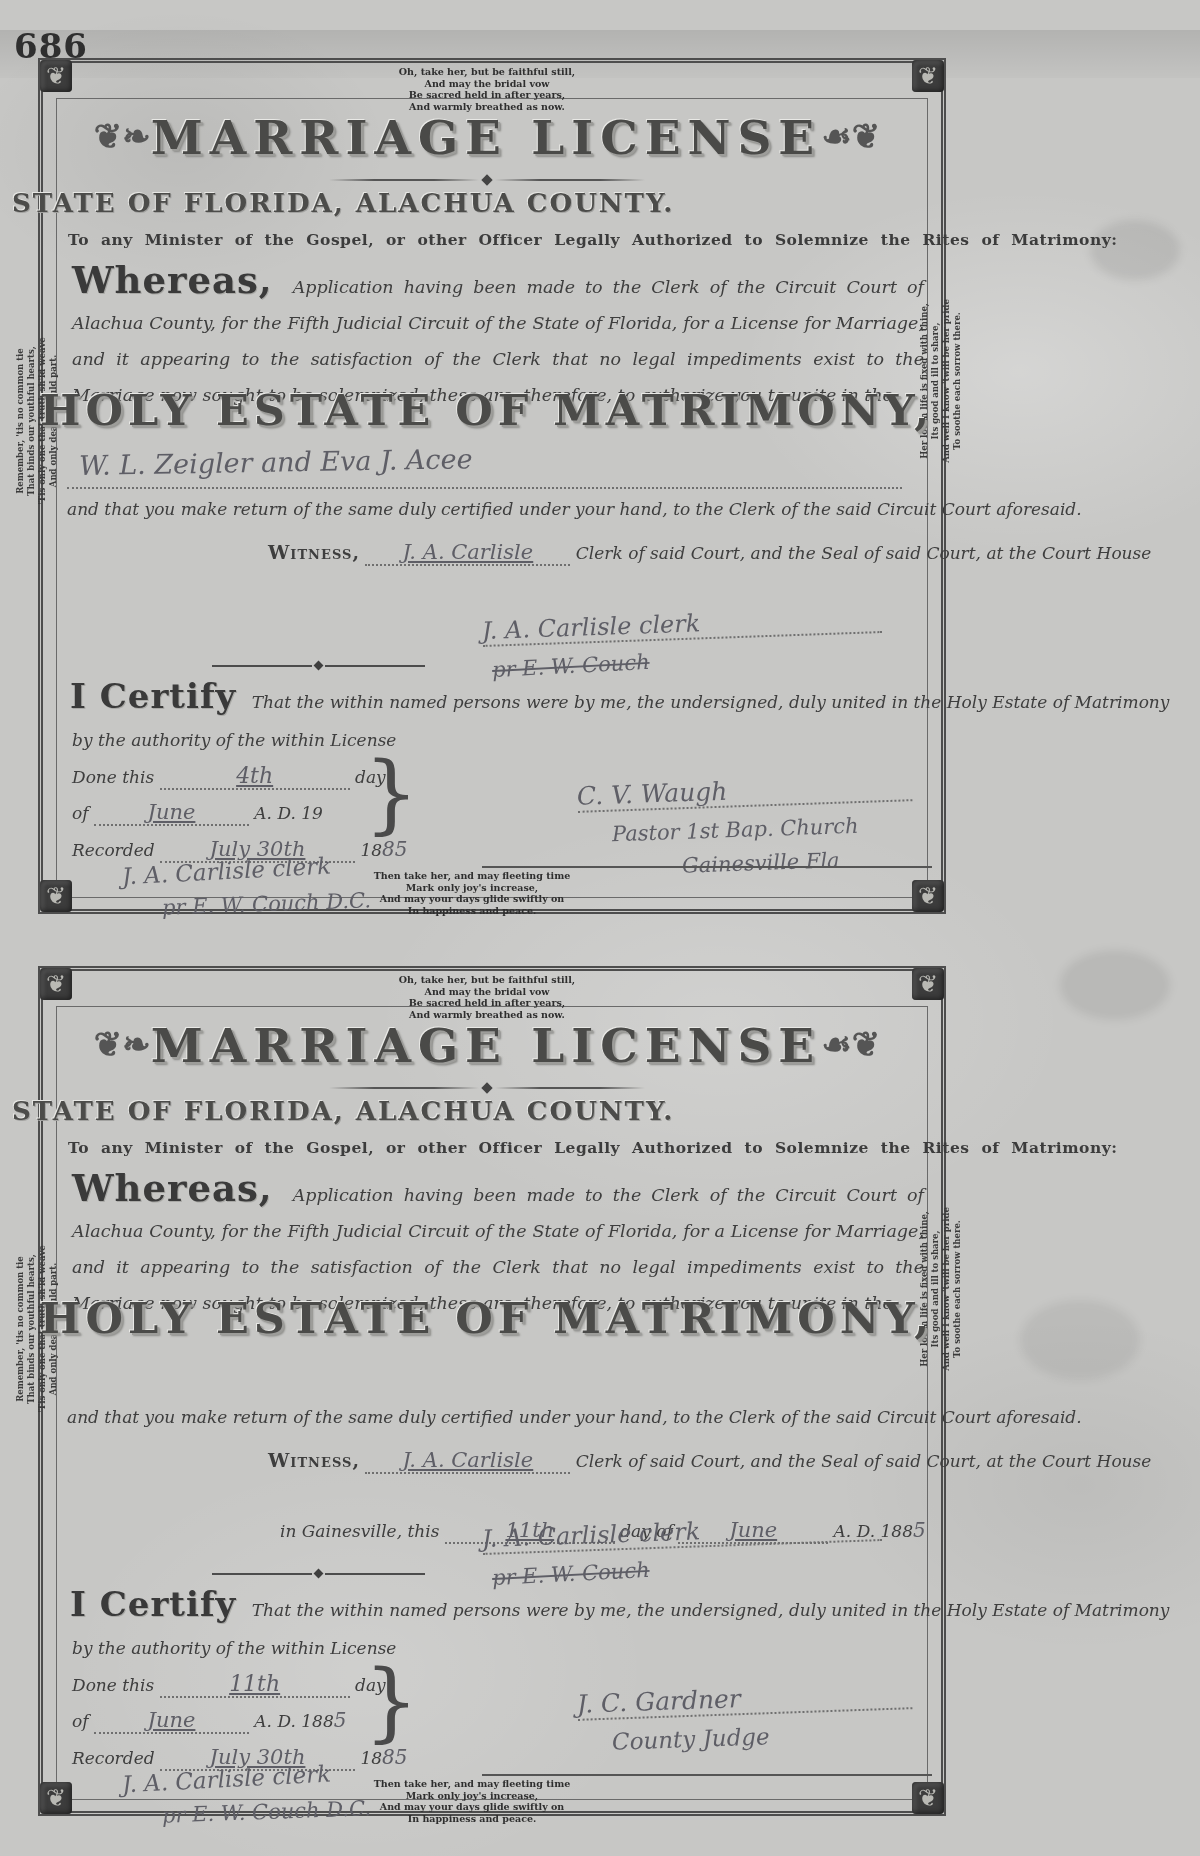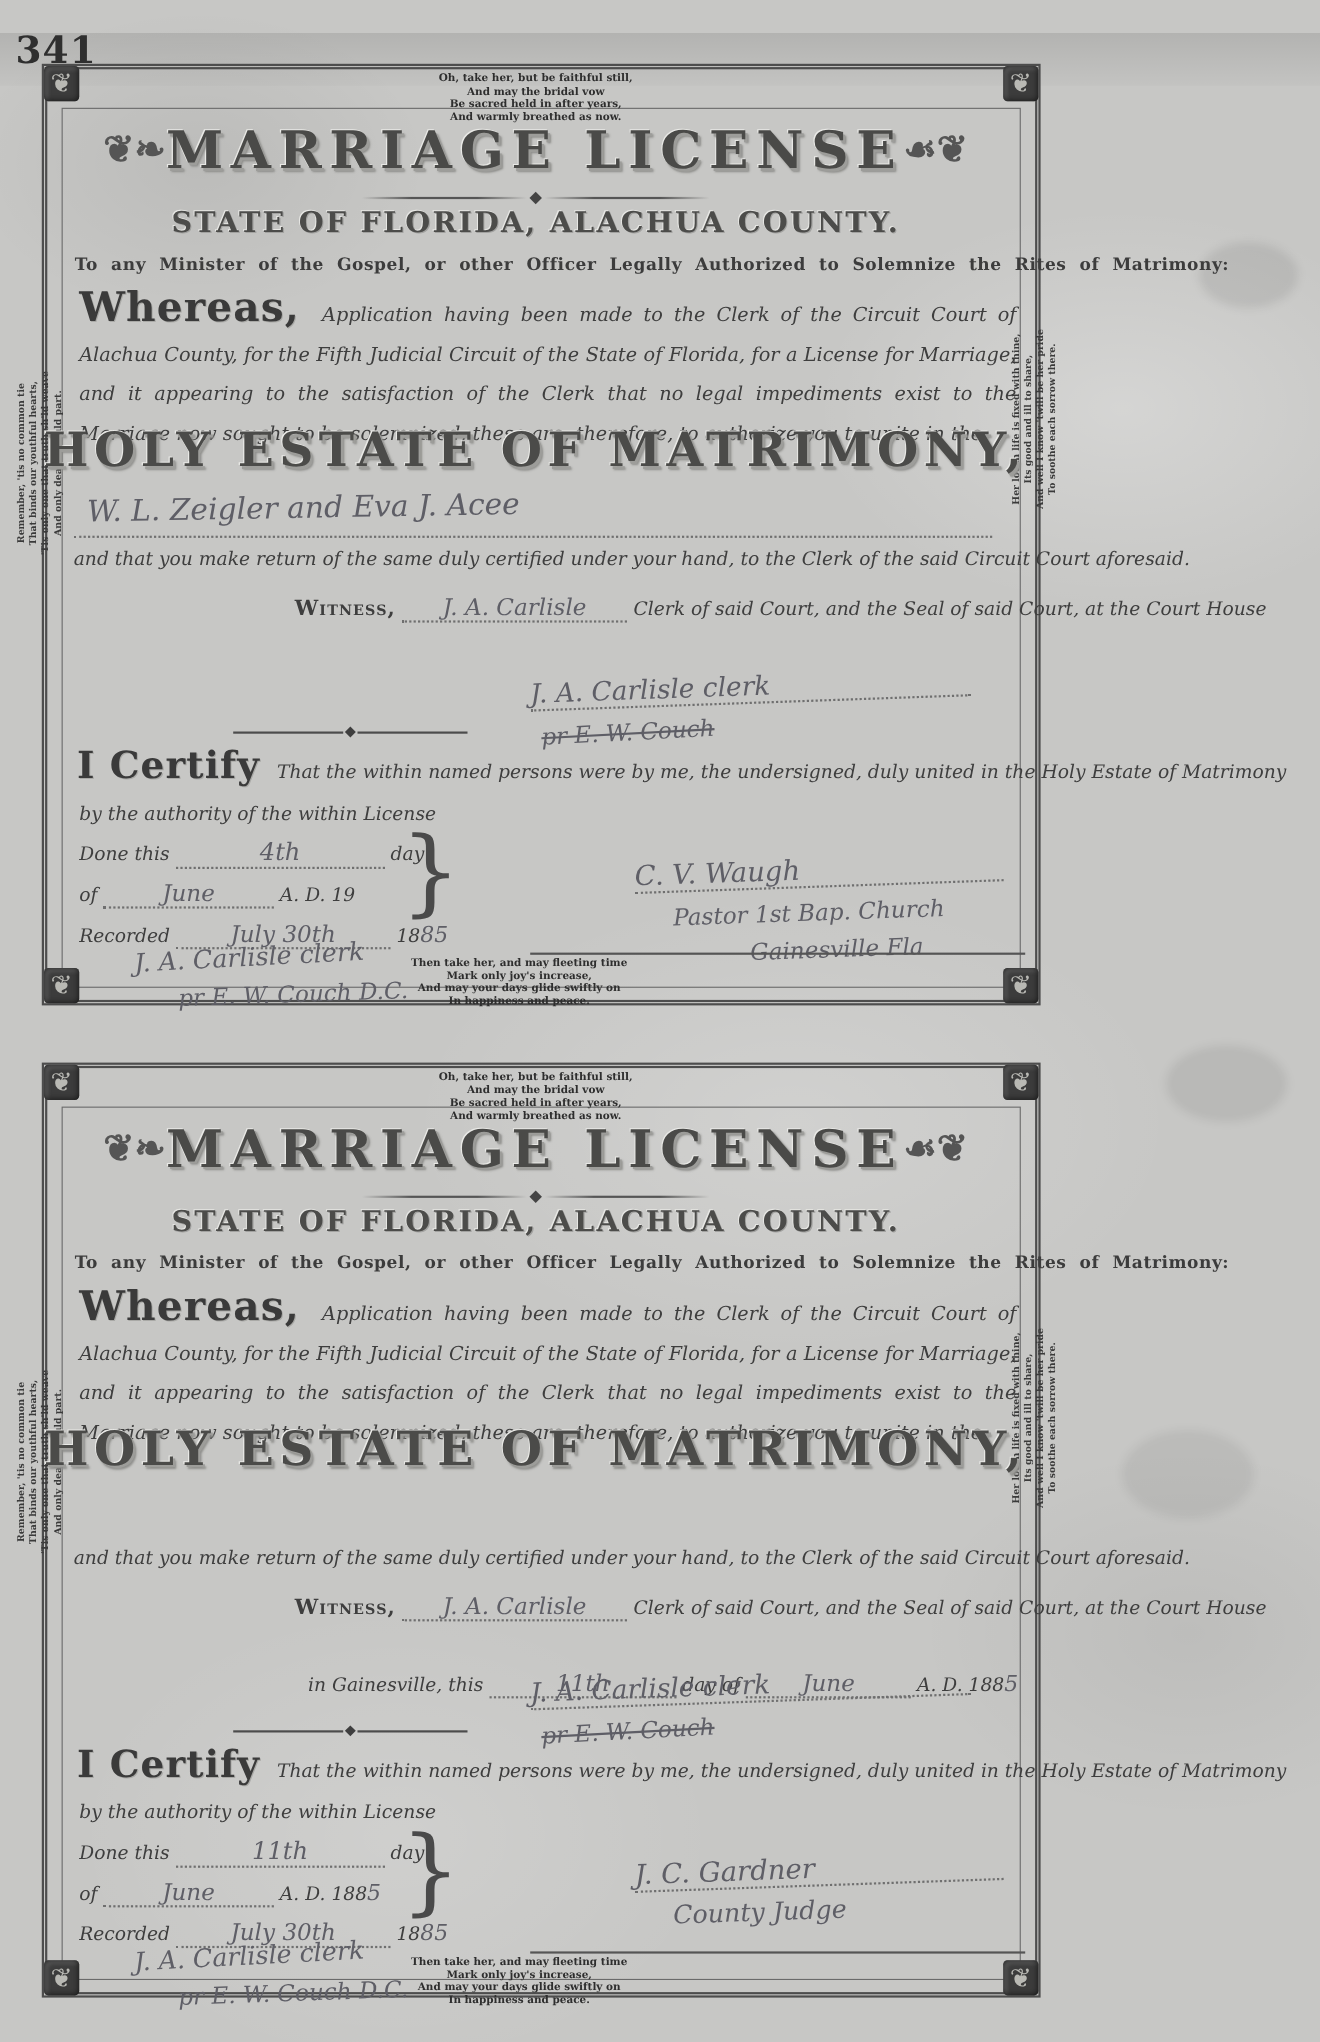--- a/index.html
+++ b/index.html
@@ -36,56 +36,56 @@
     font-size:8.5px; line-height:11px; text-align:center; color:#3a3a3a; font-weight:bold; }
 
   .ttl { position:absolute; left:0; right:0; text-align:center;
     font-size:47px; font-weight:bold; letter-spacing:7px; color:#4a4a48;
     text-shadow:2px 2px 0 #9d9d9a, 3px 3px 2px #8b8b88, -1px -1px 0 #e9e9e6;
     white-space:nowrap; }
   .flr { font-size:34px; letter-spacing:0; color:#555; text-shadow:none; vertical-align:6px; }
   .pen { position:absolute; left:0; right:0; display:flex; justify-content:center; align-items:center; }
   .pen .ln { width:150px; height:2px; background:linear-gradient(90deg, transparent, #555 30%, #555 70%, transparent); }
   .pen .dm { width:8px; height:8px; background:#444; margin:0 4px; transform:rotate(45deg); }
-  .sub { position:absolute; left:0; right:0; text-align:center;
+  .sub { position:absolute; left:0; right:0; text-align:left;
     font-size:26px; font-weight:bold; letter-spacing:2px; color:#4c4c4a;
     text-shadow:1px 1px 0 #a2a2a0, -1px -1px 0 #e7e7e4; }
   .sal { position:absolute; left:56px; right:28px; font-size:15.5px; font-weight:bold;
     color:#3c3c3c; letter-spacing:.5px; word-spacing:6px; white-space:nowrap; }
 
   .whp { position:absolute; left:60px; right:38px; font-size:17.5px; font-style:italic;
     line-height:2.05; color:#3e3e3e; text-align:justify; }
   .big-label { font-size:37px; font-weight:bold; font-style:normal; color:#3a3a3a;
     letter-spacing:1px; margin-right:10px; line-height:0; text-shadow:1px 1px 0 #a9a9a6; }
   .hol { position:absolute; left:0; right:0; text-align:center;
     font-size:43px; font-weight:bold; letter-spacing:5px; color:#4b4b49; white-space:nowrap;
     text-shadow:2px 2px 0 #9d9d9a, 3px 3px 2px #8e8e8b, -1px -1px 0 #e9e9e6; }
 
   .row { position:absolute; font-size:17px; font-style:italic; color:#3e3e3e; white-space:nowrap; }
   .rom { font-style:normal; font-weight:bold; letter-spacing:1px; font-variant:small-caps; }
   .hw { font-style:italic; color:#5e5e66; }
-  .bl { display:inline-block; border-bottom:2px dotted #6f6f6f; text-align:center; }
+  .bl { display:inline-block; border-bottom:2px dotted #6f6f6f; text-align:center;text-decoration:underline; }
   .nmline { position:absolute; left:55px; right:60px; border-bottom:2px dotted #6f6f6f; }
   .nmline .hw { font-size:27px; display:block; transform:rotate(-1deg); padding-left:12px; }
   .sig { position:absolute; font-size:24px; border-bottom:2px dotted #6f6f6f; transform:rotate(-2deg); }
   .struck { text-decoration:line-through; text-decoration-thickness:2px; }
   .ro { position:absolute; display:flex; align-items:center; }
   .ro .ln { width:100px; height:2px; background:#4c4c4c; }
   .ro .dm { width:7px; height:7px; background:#3e3e3e; margin:0 3px; transform:rotate(45deg); }
   .brace { position:absolute; font-size:86px; color:#4a4a4a; font-weight:normal; line-height:86px; }
   .brule { position:absolute; border-top:2px solid #555; }
 </style>
 </head>
 <body>
 
 <div class="scanband"></div>
 <div class="smudge" style="left:1090px;top:220px;width:90px;height:60px;background:rgba(0,0,0,.08)"></div>
 <div class="smudge" style="left:1060px;top:950px;width:110px;height:70px;background:rgba(0,0,0,.07)"></div>
 <div class="smudge" style="left:1020px;top:1300px;width:120px;height:80px;background:rgba(0,0,0,.06)"></div>
-<div class="pagenum">341</div>
+<div class="pagenum">686</div>
 
 <div class="cert" style="top:58px;height:856px;">
   <div class="fo"></div>
   <div class="fi"></div>
   <div class="co" style="left:28px;top:2px;">❦</div>
   <div class="co" style="right:18px;top:2px;">❦</div>
   <div class="co" style="left:28px;bottom:2px;">❦</div>
   <div class="co" style="right:18px;bottom:2px;">❦</div>
 
   <div class="vt" style="left:0;right:0;top:8px;">

